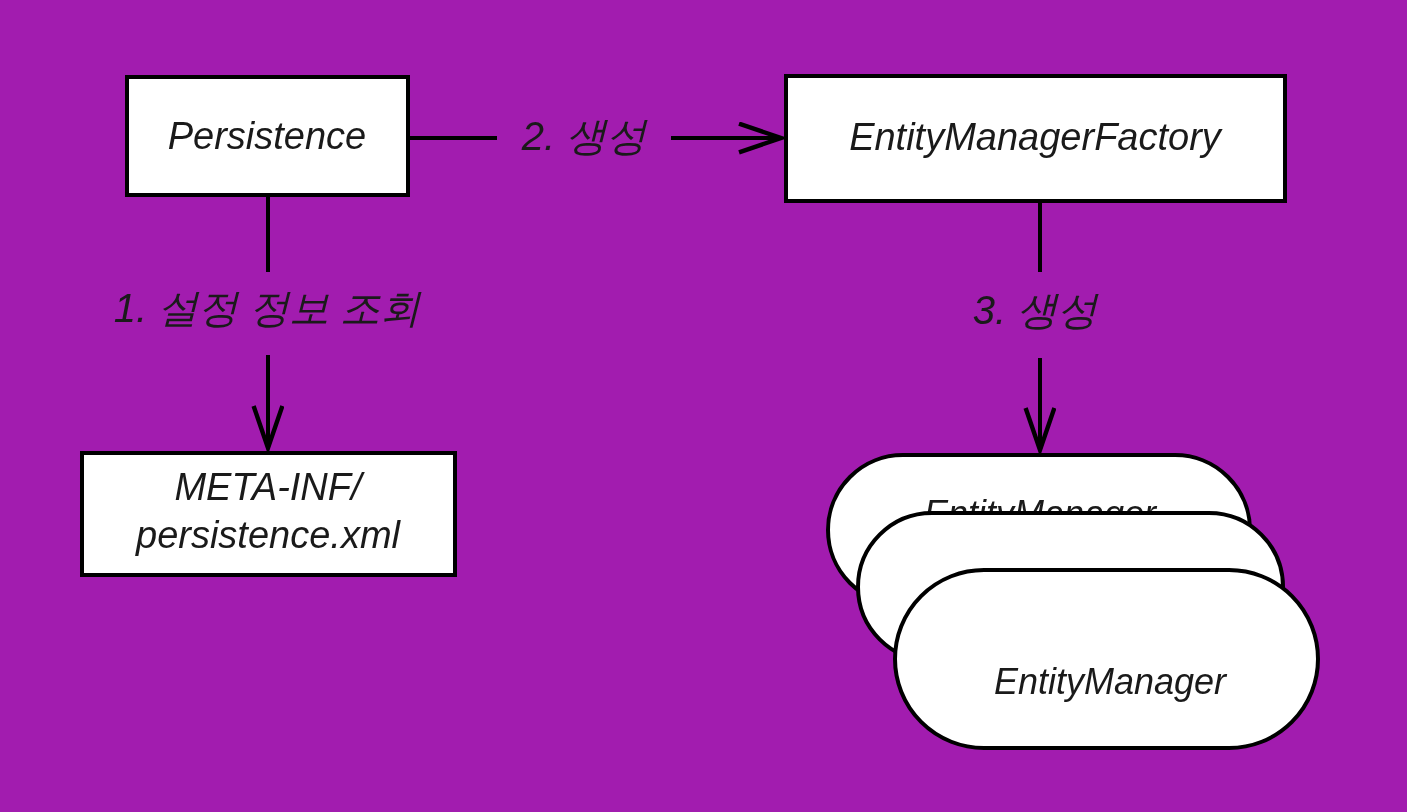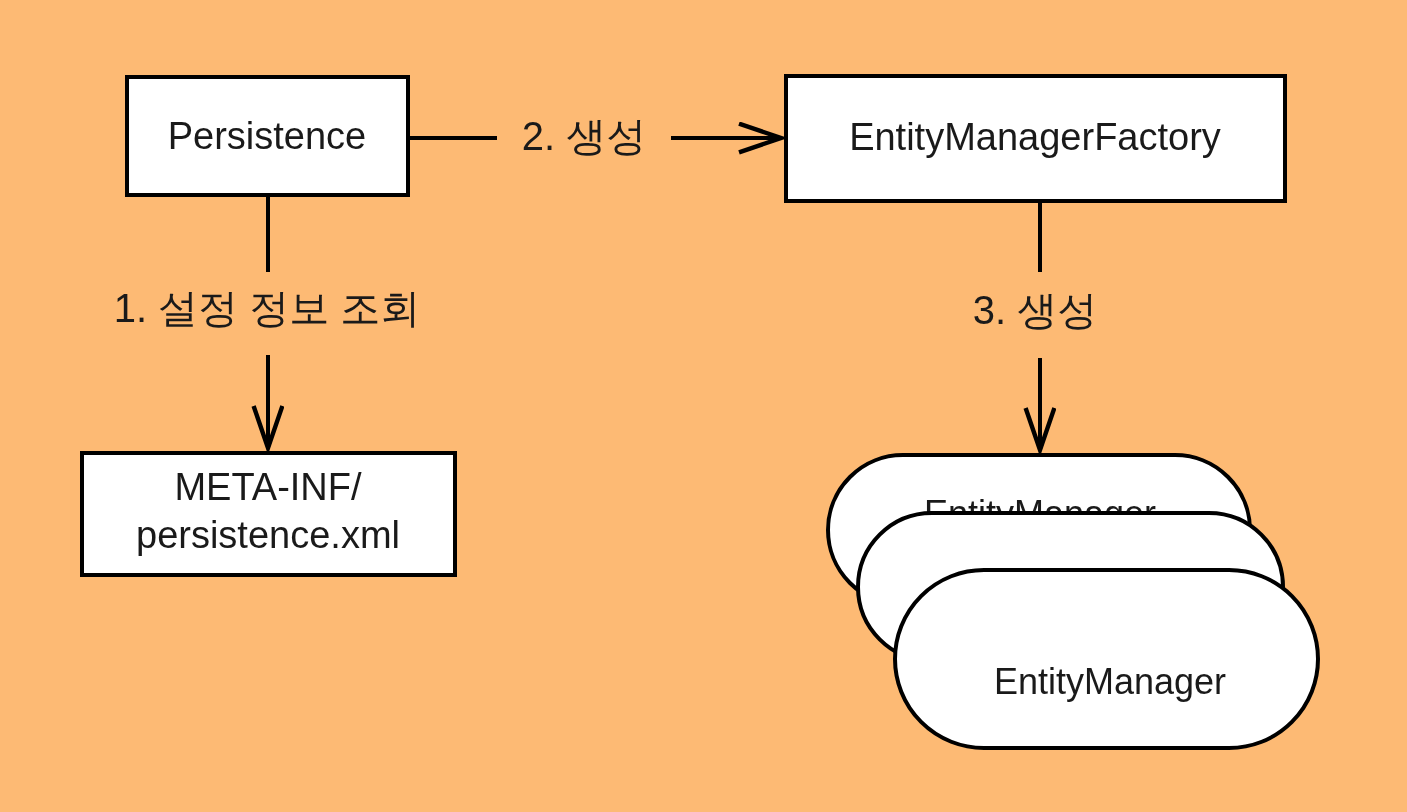--- a/index.html
+++ b/index.html
@@ -10,21 +10,22 @@
   body {
     width: 1407px;
     height: 812px;
     overflow: hidden;
     font-family: "Liberation Sans", "DejaVu Sans", sans-serif;
   }
   #canvas {
     position: relative;
     width: 1407px;
     height: 812px;
-    background: #fdba74;
+    background: #a21caf;
+    font-style: italic;
   }
   svg#diagram {
     display: block;
     width: 1407px;
     height: 812px;
   }
   .node-box {
     fill: #ffffff;
     stroke: #000000;
     stroke-width: 4;

